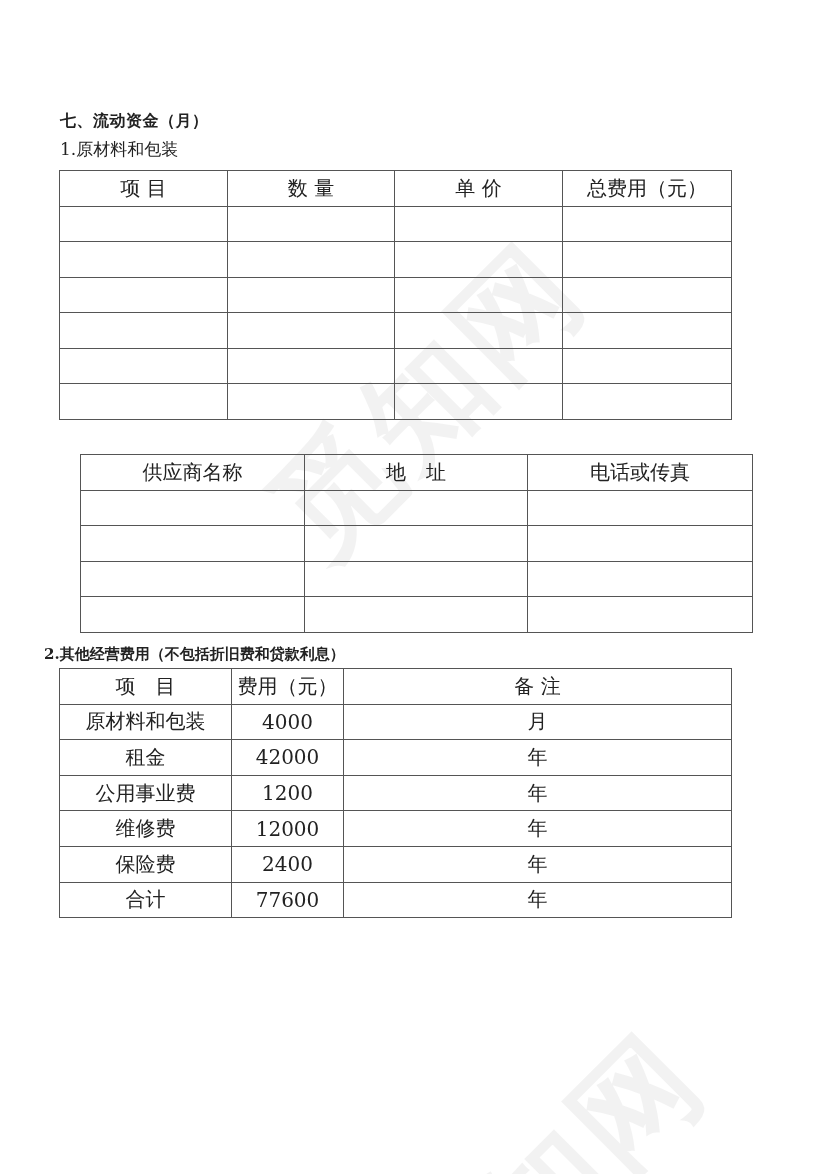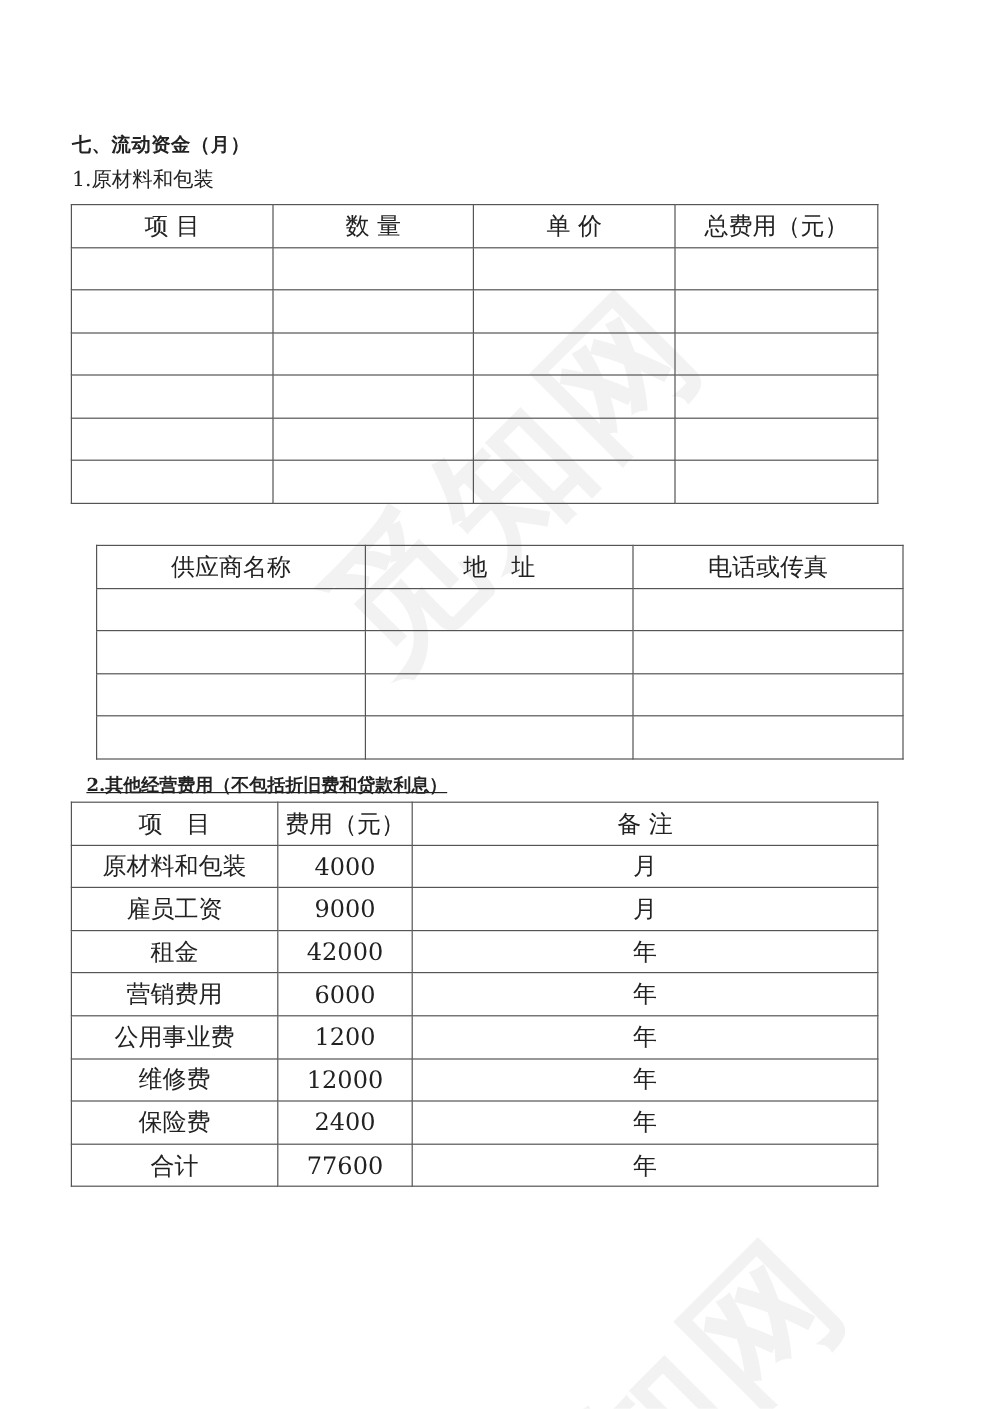--- a/index.html
+++ b/index.html
@@ -9,21 +9,21 @@
   }
   .watermark {
     position: absolute; color: rgba(0,0,0,0.05); font-family: "DejaVu Sans", sans-serif;
     font-weight: bold; font-size: 120px; transform: rotate(-45deg); white-space: nowrap;
     pointer-events: none; letter-spacing: 6px; z-index: 0;
   }
   .wm1 { left: 240px; top: 320px; }
   .wm2 { left: 360px; top: 1110px; }
   .h1 { position: absolute; left: 60px; top: 111px; font-size: 16px; font-weight: bold; letter-spacing: 0.5px; }
   .h2 { position: absolute; left: 60px; top: 138px; font-size: 17px; }
-  .h3 { position: absolute; left: 72px; top: 645px; font-size: 15px; font-weight: bold; text-decoration: underline; }
+  .h3 { position: absolute; left: 44px; top: 645px; font-size: 15px; font-weight: bold; }
   table { position: absolute; border-collapse: collapse; table-layout: fixed; font-size: 20px; z-index: 1; }
   td, th { border: 1.3px solid #555; text-align: center; font-weight: normal; padding: 0; }
   .t1 { left: 59px; top: 170px; width: 672px; }
   .t1 tr { height: 35.5px; }
   .t2 { left: 59px; top: 454px; width: 672px; margin-left: 21px; }
   .t2 tr { height: 35.6px; }
   .t3 { left: 59px; top: 668px; width: 672px; }
   .t3 tr { height: 35.6px; }
 </style>
 </head>
@@ -136,32 +136,22 @@
     <th>项　目</th>
     <th>费用（元）</th>
     <th>备 注</th>
   </tr>
   <tr>
         <td>原材料和包装</td>
         <td>4000</td>
         <td>月</td>
       </tr>
   <tr>
-        <td>雇员工资</td>
-        <td>9000</td>
-        <td>月</td>
-      </tr>
-  <tr>
         <td>租金</td>
         <td>42000</td>
-        <td>年</td>
-      </tr>
-  <tr>
-        <td>营销费用</td>
-        <td>6000</td>
         <td>年</td>
       </tr>
   <tr>
         <td>公用事业费</td>
         <td>1200</td>
         <td>年</td>
       </tr>
   <tr>
         <td>维修费</td>
         <td>12000</td>

